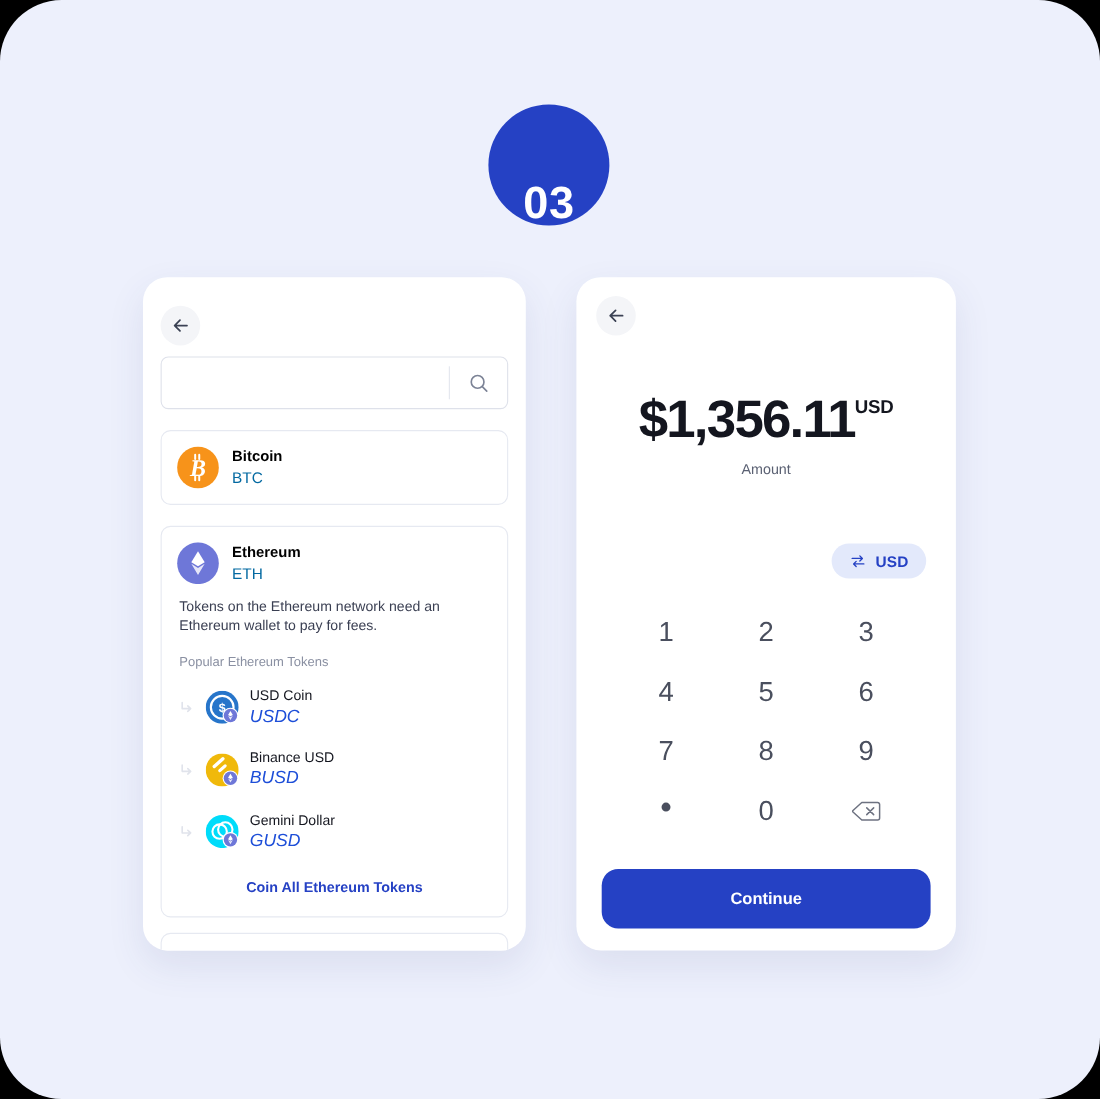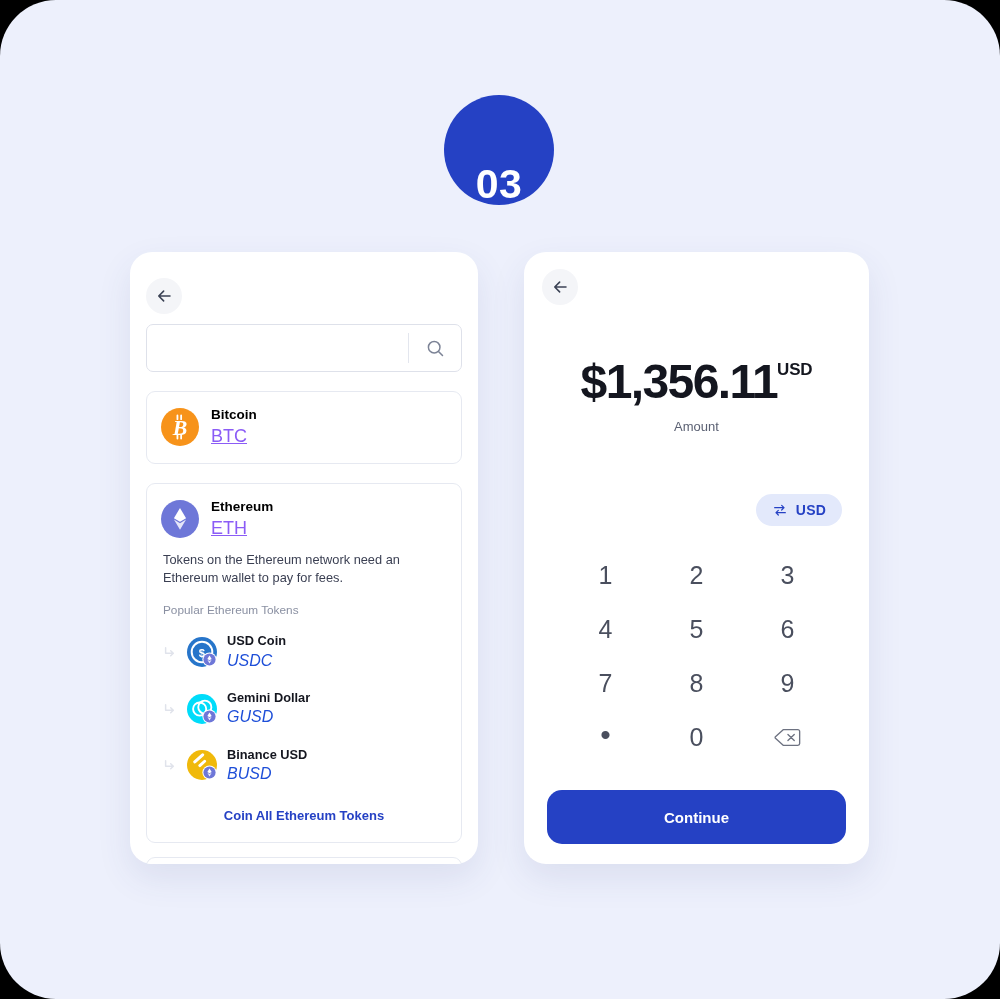--- a/index.html
+++ b/index.html
@@ -114,21 +114,21 @@
     background: #FFFFFF;
   }
   .coin-head {
     display: flex;
     align-items: center;
     padding: 14px 14px;
     gap: 12px;
   }
   .coin-ico { width: 38px; height: 38px; flex: 0 0 auto; }
   .coin-name { font-size: 13.5px; font-weight: bold; color: #000000; line-height: 1.35; text-align: center; }
-  .coin-sym  { font-size: 18px; color: #8b5cf6; line-height: 1.35; text-decoration: underline; }
+  .coin-sym  { font-size: 14px; color: #0369a1; line-height: 1.35; }
 
   .eth-desc {
     padding: 0 16px 2px 16px;
     font-size: 12.8px;
     line-height: 1.42;
     color: #3A3F52;
     margin-top: -3px;
   }
   .eth-section-label {
     padding: 14px 16px 2px 16px;
@@ -138,21 +138,21 @@
 
   .token-list { padding: 4px 0 2px 0; }
   .token-row {
     display: flex;
     align-items: center;
     padding: 9px 16px 9px 16px;
     gap: 10px;
   }
   .branch-ico { width: 14px; flex: 0 0 auto; opacity: .9; }
   .token-ico { width: 30px; height: 30px; flex: 0 0 auto; }
-  .token-name { font-size: 12.8px; font-weight: bold; color: #14161F; line-height: 1.35; }
+  .token-name { font-size: 12.8px; font-weight: normal; color: #14161F; line-height: 1.35; }
   .token-sym  { font-size: 16px; color: #1d4ed8; line-height: 1.35; font-style: italic; }
 
   .view-all {
     text-align: center;
     padding: 12px 0 19px 0;
     font-size: 13px;
     font-weight: bold;
     color: #2541C4;
     cursor: pointer;
   }
@@ -325,20 +325,41 @@
             <circle cx="16" cy="16" r="11" fill="none" stroke="#FFFFFF" stroke-width="2.1"></circle>
             <text x="16" y="21" text-anchor="middle" font-family="Liberation Sans, sans-serif" font-size="12" font-weight="bold" fill="#FFFFFF">$</text>
             <circle cx="24" cy="24" r="7.6" fill="#FFFFFF"></circle>
             <circle cx="24" cy="24" r="6.5" fill="#6E77D8"></circle>
             <path d="M24 19.6l2.3 3.8L24 24.8l-2.3-1.4L24 19.6z" fill="#FFFFFF"></path>
             <path d="M24 25.6l2.3-1.4L24 28.2l-2.3-4L24 25.6z" fill="#FFFFFF" opacity="0.85"></path>
           </svg>
           <div>
             <div class="token-name">USD Coin</div>
             <div class="token-sym">USDC</div>
+          </div>
+        </div>
+
+        <div class="token-row">
+          <svg class="branch-ico" viewBox="0 0 16 16">
+            <path d="M3 3v6.4h8.2M8.8 6.6l3 2.8-3 2.8" stroke="#DDE0E9" stroke-width="1.7" fill="none" stroke-linecap="round" stroke-linejoin="round"></path>
+          </svg>
+          <svg class="token-ico" viewBox="0 0 32 32">
+            <circle cx="16" cy="16" r="16" fill="#F0B90B"></circle>
+            <g fill="#FFFFFF">
+              <rect x="6" y="12.5" width="14.5" height="3.3" rx="1.6" transform="rotate(-42 6 12.5)"></rect>
+              <rect x="11.5" y="16.5" width="10" height="3.1" rx="1.5" transform="rotate(-42 11.5 16.5)"></rect>
+            </g>
+            <circle cx="24" cy="24" r="7.6" fill="#FFFFFF"></circle>
+            <circle cx="24" cy="24" r="6.5" fill="#6E77D8"></circle>
+            <path d="M24 19.6l2.3 3.8L24 24.8l-2.3-1.4L24 19.6z" fill="#FFFFFF"></path>
+            <path d="M24 25.6l2.3-1.4L24 28.2l-2.3-4L24 25.6z" fill="#FFFFFF" opacity="0.85"></path>
+          </svg>
+          <div>
+            <div class="token-name">Binance USD</div>
+            <div class="token-sym">BUSD</div>
           </div>
         </div>
 
         <div class="token-row">
           <svg class="branch-ico" viewBox="0 0 16 16">
             <path d="M3 3v6.4h8.2M8.8 6.6l3 2.8-3 2.8" stroke="#DDE0E9" stroke-width="1.7" fill="none" stroke-linecap="round" stroke-linejoin="round"></path>
           </svg>
           <svg class="token-ico" viewBox="0 0 32 32">
             <circle cx="16" cy="16" r="16" fill="#00DCFA"></circle>
             <g fill="none" stroke="#FFFFFF" stroke-width="2">
@@ -346,41 +367,20 @@
               <circle cx="19" cy="14" r="7"></circle>
             </g>
             <circle cx="24" cy="24" r="7.6" fill="#FFFFFF"></circle>
             <circle cx="24" cy="24" r="6.5" fill="#6E77D8"></circle>
             <path d="M24 19.6l2.3 3.8L24 24.8l-2.3-1.4L24 19.6z" fill="#FFFFFF"></path>
             <path d="M24 25.6l2.3-1.4L24 28.2l-2.3-4L24 25.6z" fill="#FFFFFF" opacity="0.85"></path>
           </svg>
           <div>
             <div class="token-name">Gemini Dollar</div>
             <div class="token-sym">GUSD</div>
-          </div>
-        </div>
-
-        <div class="token-row">
-          <svg class="branch-ico" viewBox="0 0 16 16">
-            <path d="M3 3v6.4h8.2M8.8 6.6l3 2.8-3 2.8" stroke="#DDE0E9" stroke-width="1.7" fill="none" stroke-linecap="round" stroke-linejoin="round"></path>
-          </svg>
-          <svg class="token-ico" viewBox="0 0 32 32">
-            <circle cx="16" cy="16" r="16" fill="#F0B90B"></circle>
-            <g fill="#FFFFFF">
-              <rect x="6" y="12.5" width="14.5" height="3.3" rx="1.6" transform="rotate(-42 6 12.5)"></rect>
-              <rect x="11.5" y="16.5" width="10" height="3.1" rx="1.5" transform="rotate(-42 11.5 16.5)"></rect>
-            </g>
-            <circle cx="24" cy="24" r="7.6" fill="#FFFFFF"></circle>
-            <circle cx="24" cy="24" r="6.5" fill="#6E77D8"></circle>
-            <path d="M24 19.6l2.3 3.8L24 24.8l-2.3-1.4L24 19.6z" fill="#FFFFFF"></path>
-            <path d="M24 25.6l2.3-1.4L24 28.2l-2.3-4L24 25.6z" fill="#FFFFFF" opacity="0.85"></path>
-          </svg>
-          <div>
-            <div class="token-name">Binance USD</div>
-            <div class="token-sym">BUSD</div>
           </div>
         </div>
 
       </div>
 
       <div class="view-all">Coin All Ethereum Tokens</div>
     </div>
 
     <div class="partial-card"></div>
   </div>

